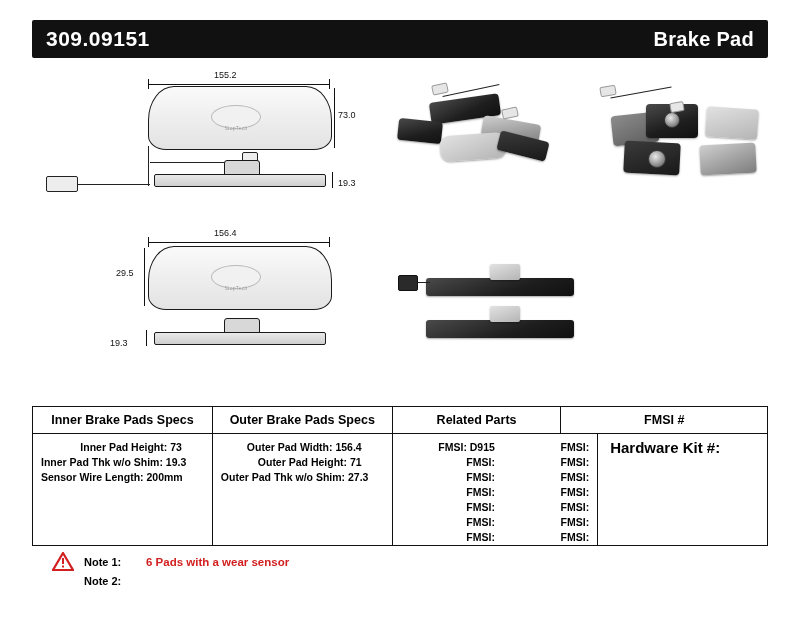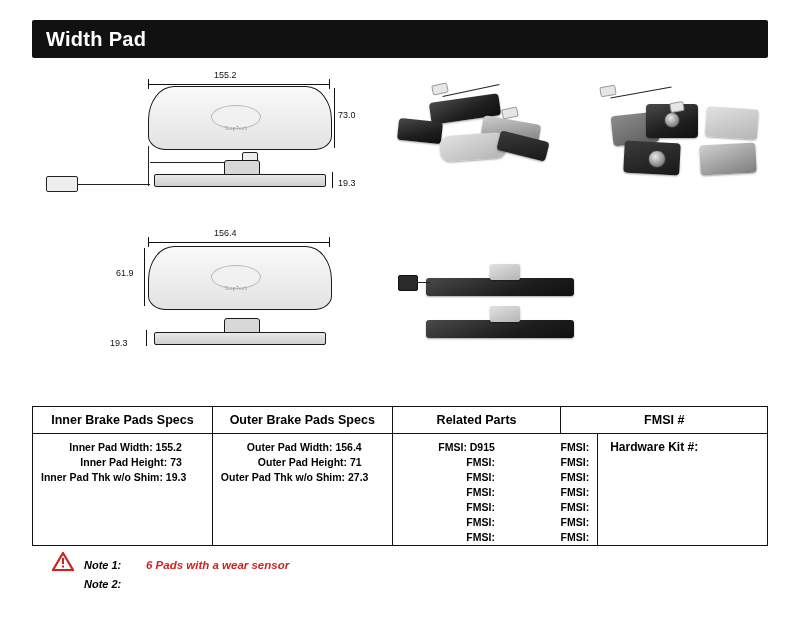--- a/index.html
+++ b/index.html
@@ -116,38 +116,39 @@
 
   .spec-row{
     font-size:10.5px;font-weight:bold;text-align:right;
     padding-right:22px;line-height:15px;white-space:nowrap;
   }
   .fmsi-grid{display:flex;}
   .fmsi-col{width:50%;text-align:right;}
   .fmsi-item{font-size:10.5px;font-weight:bold;line-height:15px;white-space:nowrap;}
   .fmsi-left{padding-left:12px;}
   .fmsi-right{padding-left:26px;}
-  .related-item{font-size:12px;font-weight:bold;line-height:15px;padding-left:4px;}
+  .related-item{font-size:15px;font-weight:bold;line-height:15px;padding-left:4px;}
 
   
   .notes{position:absolute;left:52px;top:552px;width:500px;}
-  .note-line{display:flex;align-items:flex-end;height:19px;font-style:italic;}
+  .note-line{display:flex;align-items:center;height:19px;}
   .warn{
     width:22px;height:19px;margin-right:10px;position:relative;flex:none;
   }
   .warn svg{display:block;}
   .note-label{font-size:11px;font-weight:bold;width:52px;}
   .note-val{font-size:11.5px;font-weight:bold;color:#d21f1f;margin-left:10px;}
   .note-spacer{width:32px;flex:none;}
 </style>
 </head>
 <body>
 
 <div class="header">
-  <div class="prod-type">Width Pad</div>
+  <div class="part-no">309.09151</div>
+  <div class="prod-type">Brake Pad</div>
 </div>
 
 <div class="drawing">
 
   <div class="dimtext" style="left:186px;top:4px;">155.2</div>
   <div class="dimline hline" style="left:120px;top:18px;width:182px;"></div>
   <div class="dimline vline" style="left:120px;top:13px;height:10px;"></div>
   <div class="dimline vline" style="left:301px;top:13px;height:10px;"></div>
 
   <div class="pad pad-top">
@@ -172,21 +173,21 @@
   <div class="dimtext" style="left:186px;top:162px;">156.4</div>
   <div class="dimline hline" style="left:120px;top:176px;width:182px;"></div>
   <div class="dimline vline" style="left:120px;top:171px;height:10px;"></div>
   <div class="dimline vline" style="left:301px;top:171px;height:10px;"></div>
 
   <div class="pad pad-bottom">
     <div class="logo-oval"></div>
     <div class="logo-txt">StopTech</div>
   </div>
 
-  <div class="dimtext" style="left:88px;top:202px;">61.9</div>
+  <div class="dimtext" style="left:88px;top:202px;">29.5</div>
   <div class="dimline vline" style="left:116px;top:182px;height:58px;"></div>
 
   <div class="tab tab-bottom"></div>
   <div class="plate plate-bottom"></div>
   <div class="dimtext" style="left:82px;top:272px;">19.3</div>
   <div class="dimline vline" style="left:118px;top:264px;height:16px;"></div>
 
   <div class="photo" style="left:362px;top:16px;width:170px;height:110px;">
     <div class="pd black" style="left:40px;top:16px;width:70px;height:22px;transform:rotate(-8deg);"></div>
     <div class="pd grey" style="left:92px;top:38px;width:58px;height:20px;transform:rotate(10deg);"></div>
@@ -224,23 +225,23 @@
 <div class="table">
   <div class="thead">
     <div class="cell c1">Inner Brake Pads Specs</div>
     <div class="cell c2">Outer Brake Pads Specs</div>
     <div class="cell c4">Related Parts</div>
     <div class="cell c3">FMSI #</div>
   </div>
   <div class="tbody">
 
     <div class="cell c1">
-      <div class="spec-row">Inner Pad Width: 155.2</div>
       <div class="spec-row">Inner Pad Height: 73</div>
       <div class="spec-row">Inner Pad Thk w/o Shim: 19.3</div>
+      <div class="spec-row">Sensor Wire Length: 200mm</div>
     </div>
 
     <div class="cell c2">
       <div class="spec-row">Outer Pad Width: 156.4</div>
       <div class="spec-row">Outer Pad Height: 71</div>
       <div class="spec-row">Outer Pad Thk w/o Shim: 27.3</div>
     </div>
 
     <div class="cell c3">
       <div class="fmsi-grid">

